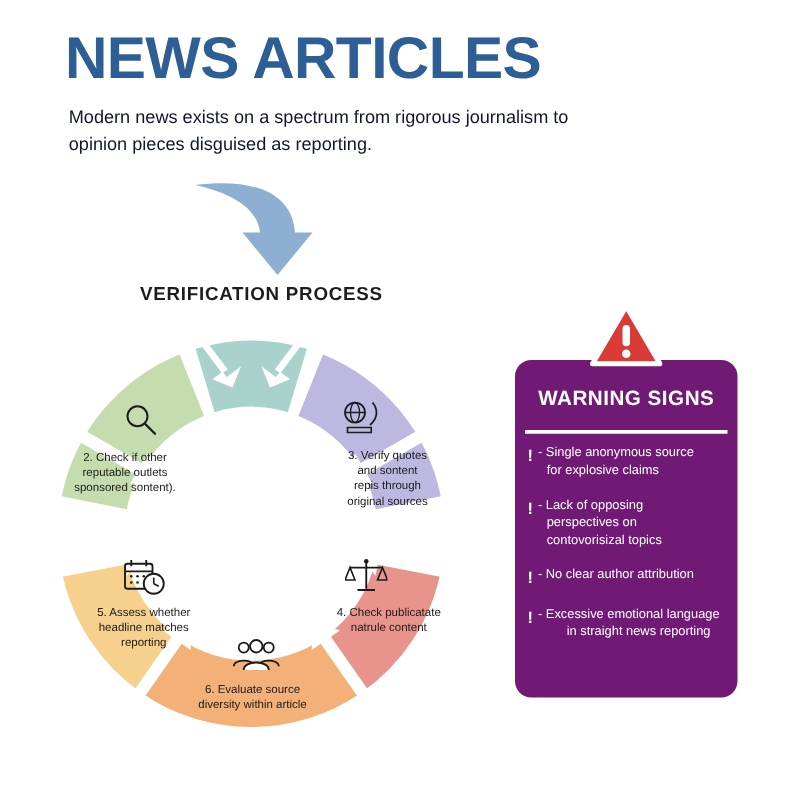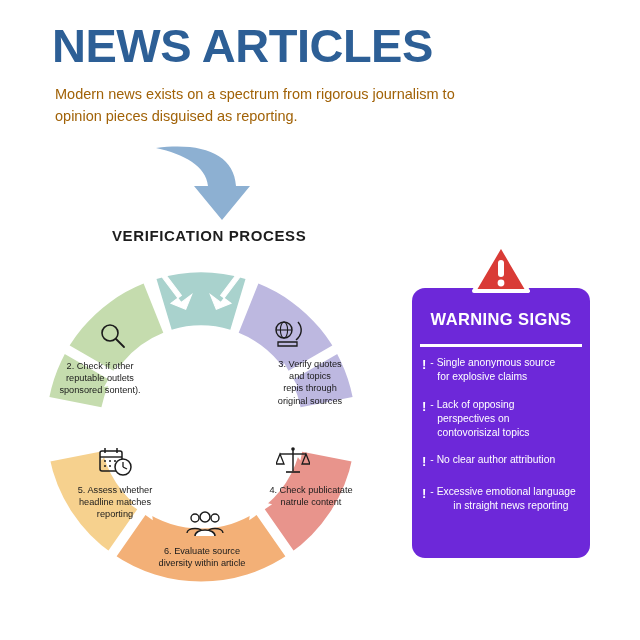--- a/index.html
+++ b/index.html
@@ -32,21 +32,21 @@
     white-space: nowrap;
   }
 
   .subtitle {
     position: absolute;
     left: 55px;
     top: 84px;
     width: 420px;
     font-size: 14.5px;
     line-height: 1.5;
-    color: #a16207;
+    color: #0f172a;
   }
 
   
   .arrow-wrap {
     position: absolute;
     left: 150px;
     top: 140px;
     width: 130px;
     height: 85px;
   }
@@ -85,21 +85,21 @@
     pointer-events: none;
   }
 
   
   .warn-panel {
     position: absolute;
     left: 412px;
     top: 288px;
     width: 178px;
     height: 270px;
-    background: #6d28d9;
+    background: #701a75;
     border-radius: 13px;
   }
 
   .warn-title {
     position: absolute;
     left: 0;
     top: 22px;
     width: 100%;
     text-align: center;
     color: #ffffff;
@@ -241,21 +241,21 @@
       <svg width="34" height="30" viewBox="0 0 34 30">
         <circle cx="11" cy="10" r="8" fill="none" stroke="#1b1b1b" stroke-width="1.4"></circle>
         <ellipse cx="11" cy="10" rx="3.6" ry="8" fill="none" stroke="#1b1b1b" stroke-width="1.1"></ellipse>
         <line x1="3" y1="10" x2="19" y2="10" stroke="#1b1b1b" stroke-width="1.1"></line>
         <path d="M25 2 C30 8, 29 15, 23 20" fill="none" stroke="#1b1b1b" stroke-width="1.4"></path>
         <path d="M5 22 L24 22 L24 26 L5 26 Z" fill="none" stroke="#1b1b1b" stroke-width="1.3"></path>
       </svg>
     </div>
     <div class="seg-label" style="left:218px; top:96px; width:112px;">
       <div>3. Verify quotes</div>
-      <div>and topics</div>
+      <div>and sontent</div>
       <div>repis through</div>
       <div>original sources</div>
     </div>
 
     
     <div class="seg-icon" style="left:240px; top:183px;">
       <svg width="34" height="32" viewBox="0 0 34 32">
         <line x1="17" y1="4" x2="17" y2="26" stroke="#1b1b1b" stroke-width="1.5"></line>
         <circle cx="17" cy="4" r="1.8" fill="#1b1b1b"></circle>
         <line x1="4" y1="9" x2="30" y2="9" stroke="#1b1b1b" stroke-width="1.4"></line>

